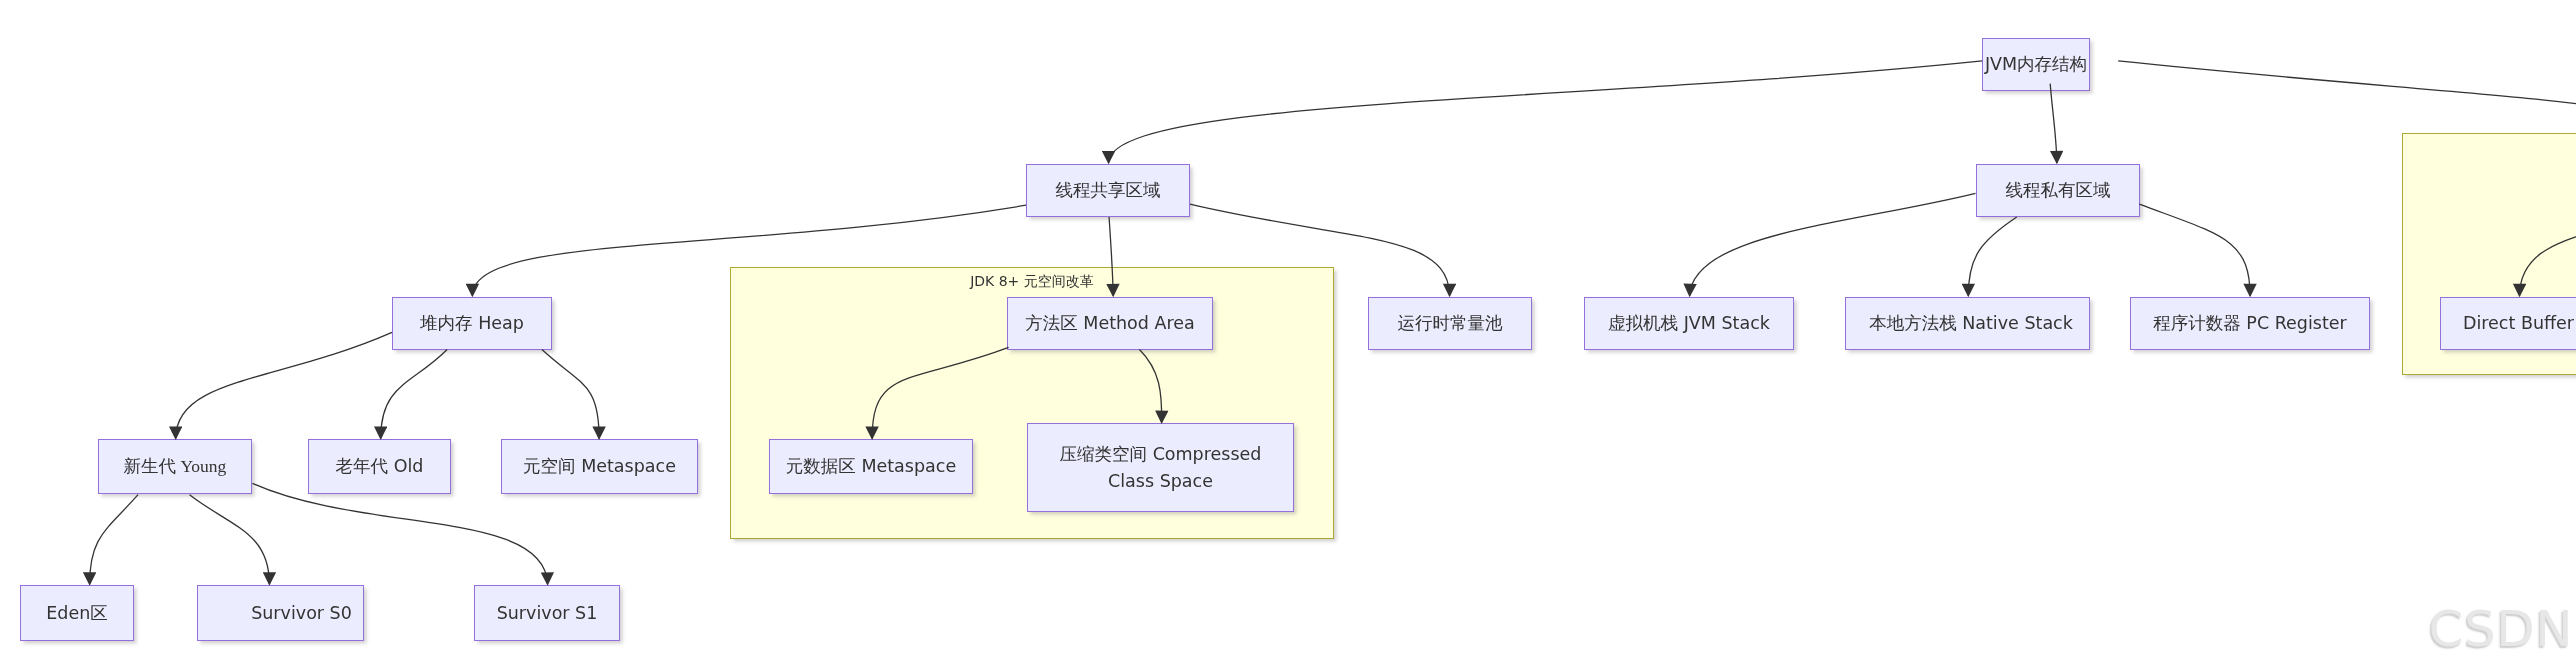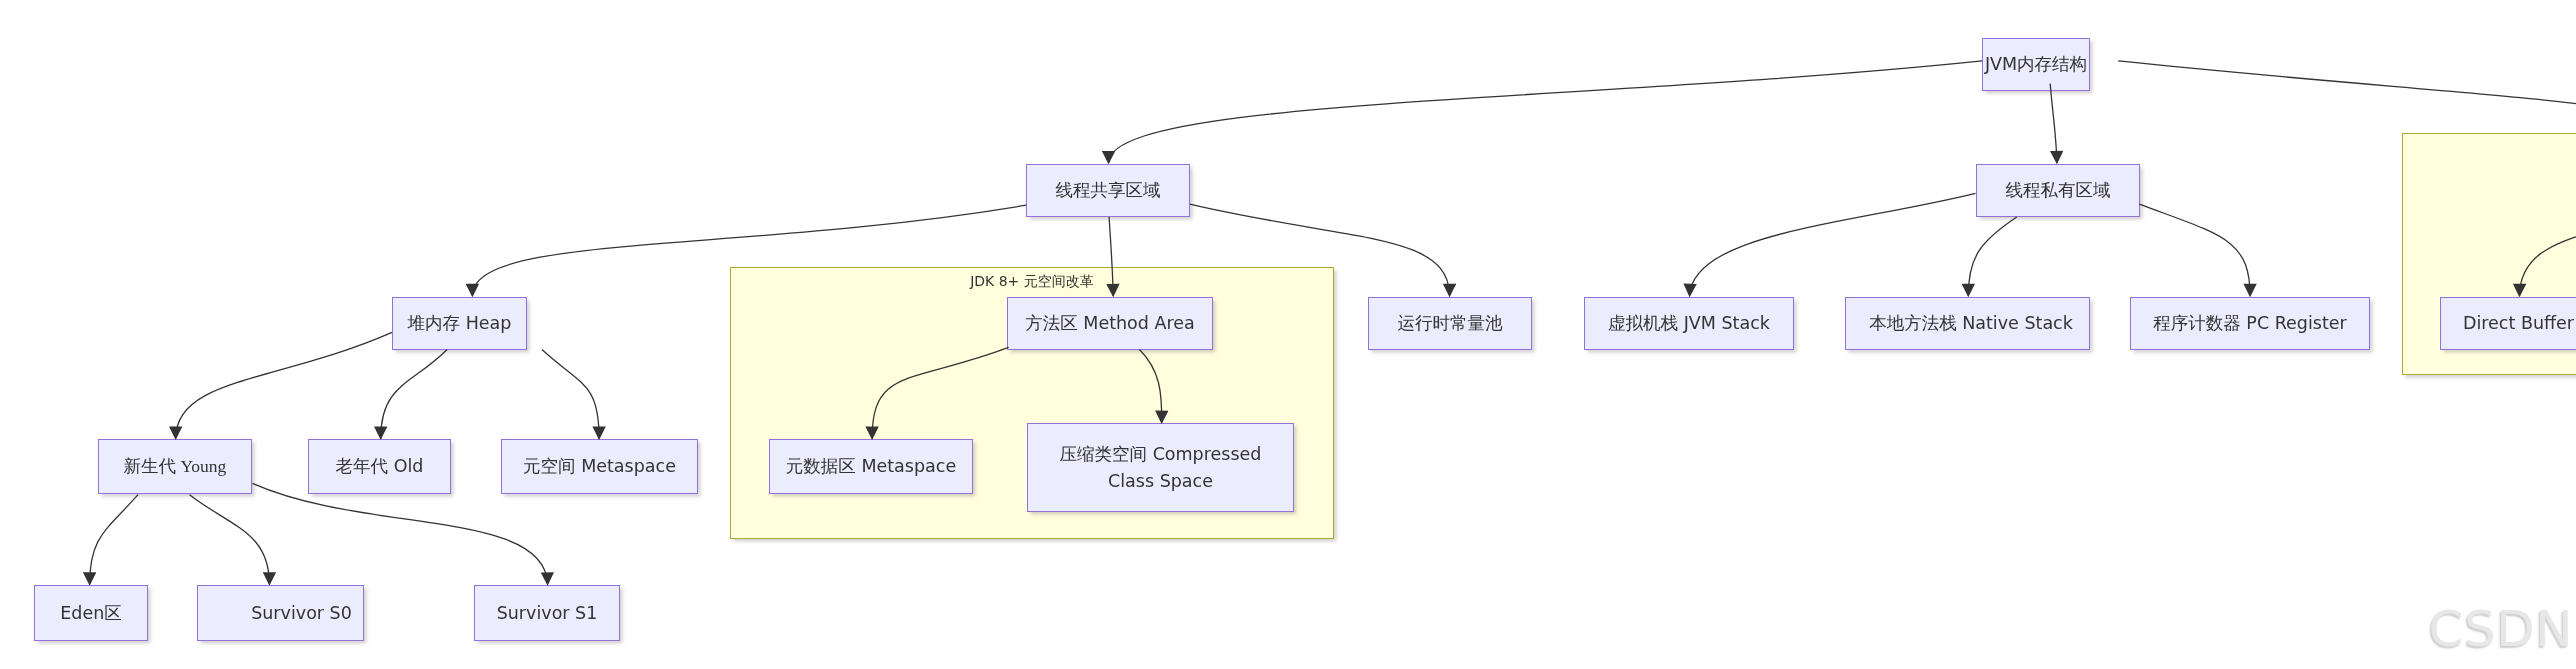--- a/index.html
+++ b/index.html
@@ -86,21 +86,21 @@
     </div>
     <div class="node" style="left: 1982px; top: 31px; width: 108px; height: 53px; margin-top: 7px;">
       <span>JVM内存结构</span>
     </div>
     <div class="node" style="left: 1026px; top: 164px; width: 164px; height: 53px;">
       <span>线程共享区域</span>
     </div>
     <div class="node" style="left: 1976px; top: 164px; width: 164px; height: 53px;">
       <span>线程私有区域</span>
     </div>
-    <div class="node" style="left: 392px; top: 297px; width: 135px; height: 53px;">
+    <div class="node" style="left: 392px; top: 297px; width: 160px; height: 53px;">
       <span>堆内存 Heap</span>
     </div>
     <div class="node" style="left: 1007px; top: 297px; width: 206px; height: 53px;">
       <span>方法区 Method Area</span>
     </div>
     <div class="node" style="left: 1368px; top: 297px; width: 164px; height: 53px;">
       <span>运行时常量池</span>
     </div>
     <div class="node" style="left: 1584px; top: 297px; width: 210px; height: 53px;">
       <span>虚拟机栈 JVM Stack</span>
@@ -122,21 +122,21 @@
     </div>
     <div class="node" style="left: 501px; top: 439px; width: 197px; height: 55px;">
       <span>元空间 Metaspace</span>
     </div>
     <div class="node" style="left: 769px; top: 439px; width: 204px; height: 55px;">
       <span>元数据区 Metaspace</span>
     </div>
     <div class="node wrap" style="left: 1027px; top: 423px; width: 267px; height: 89px;">
       <span>压缩类空间 Compressed Class Space</span>
     </div>
-    <div class="node" style="left: 34px; top: 585px; width: 114px; height: 56px;">
+    <div class="node" style="left: 20px; top: 585px; width: 114px; height: 56px;">
       <span>Eden区</span>
     </div>
     <div class="node" style="left: 197px; top: 585px; width: 167px; height: 56px; padding-left: 42px;">
       <span>Survivor S0</span>
     </div>
     <div class="node" style="left: 474px; top: 585px; width: 146px; height: 56px;">
       <span>Survivor S1</span>
     </div>
     <svg id="edge-layer" xmlns="http://www.w3.org/2000/svg" width="2912" height="670" viewBox="0 0 5653 1300">
     <defs>

